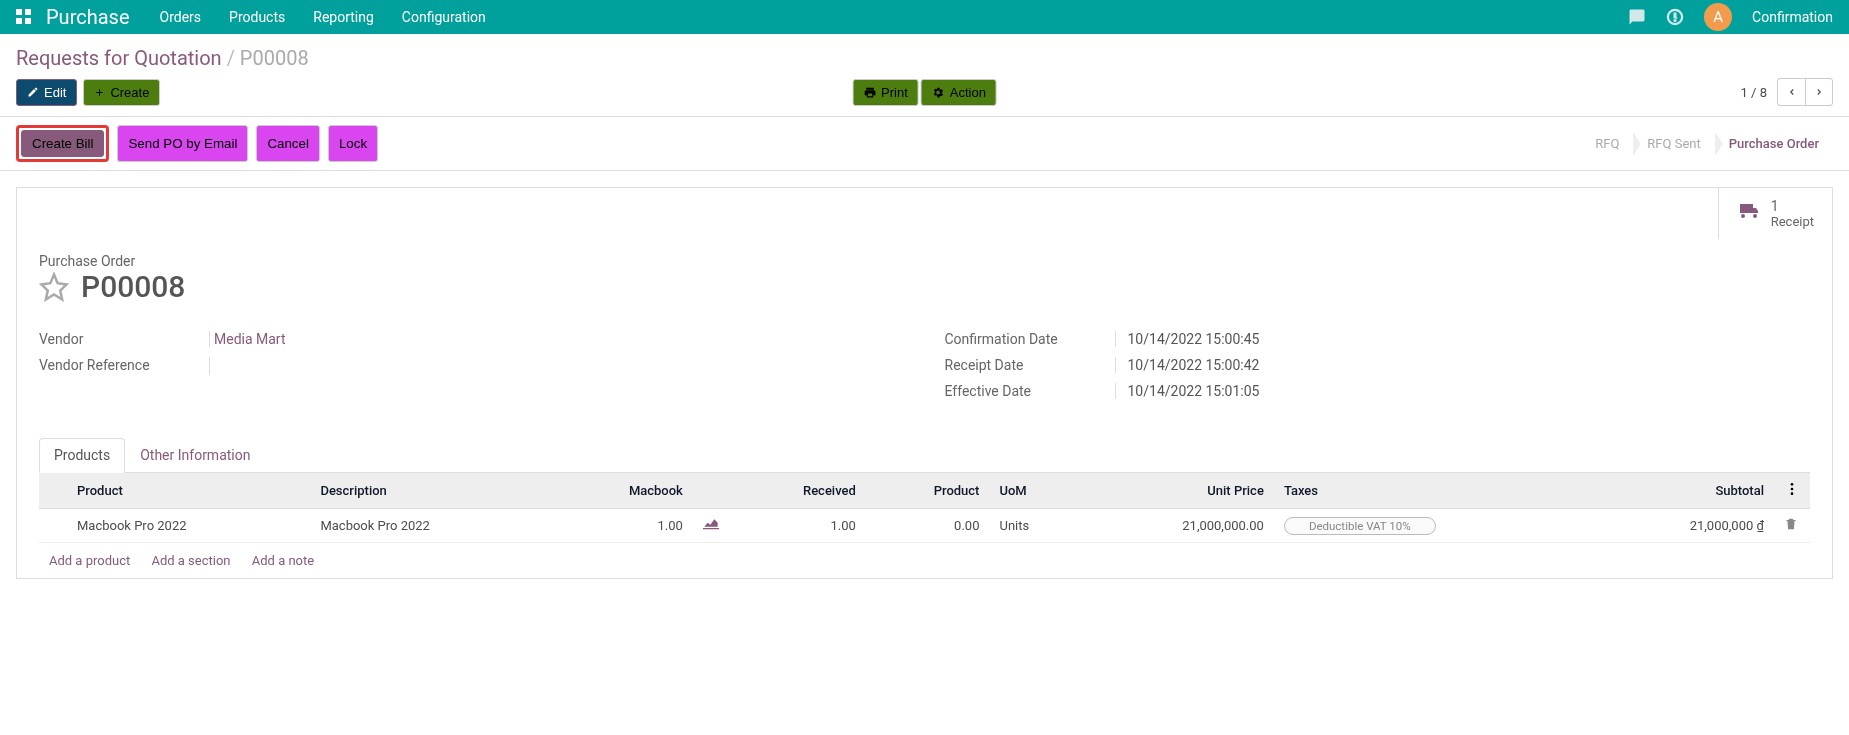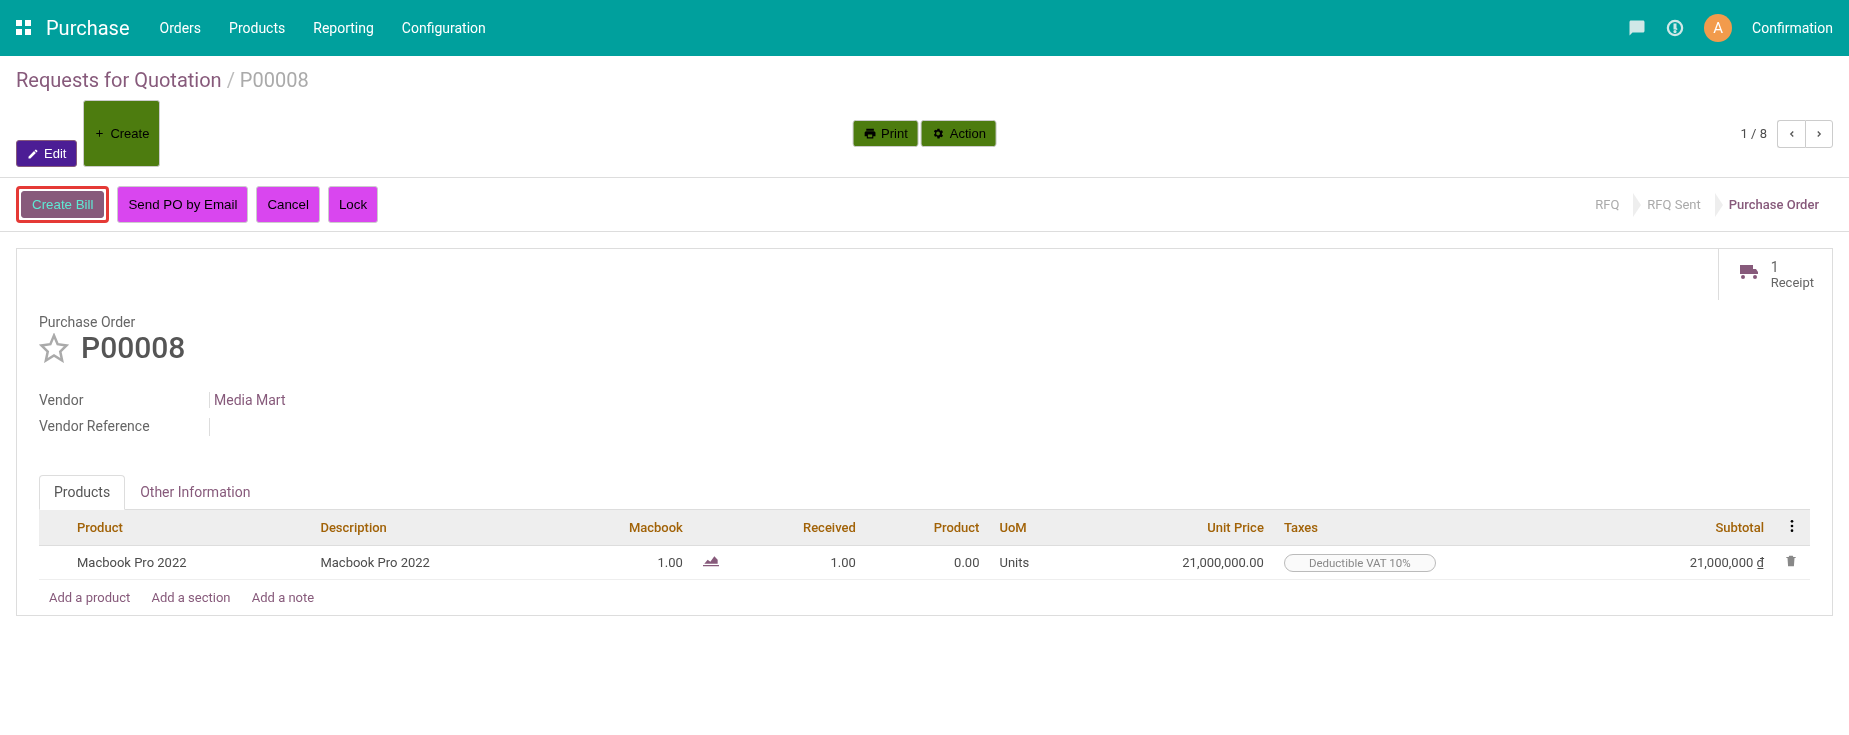--- a/index.html
+++ b/index.html
@@ -1,51 +1,51 @@
 <!DOCTYPE html>
 <html><head>
 <meta charset="utf-8">
 <style>
 * { box-sizing: border-box; margin: 0; padding: 0; }
 body { font-family: -apple-system, BlinkMacSystemFont, "Segoe UI", Roboto, sans-serif; font-size: 13px; color: #4c4c4c; background: #fff; }
 
 
-.topnav { background: #00a09d; color: #fff; height: 56px; display: flex; align-items: center; padding: 0 16px; }
+.topnav { background: #00a09d; color: #fff; height: 34px; display: flex; align-items: center; padding: 0 16px; }
 .apps-icon { display: grid; grid-template-columns: 1fr 1fr; gap: 2px; width: 16px; height: 16px; margin-right: 14px; }
 .apps-icon span { background: #fff; width: 6px; height: 6px; }
 .brand { font-size: 20px; font-weight: 400; margin-right: 30px; }
 .nav-item { margin-right: 28px; font-size: 14px; cursor: pointer; }
 .topnav-right { margin-left: auto; display: flex; align-items: center; gap: 20px; }
 .avatar { background: #f29b4c; color: #fff; width: 28px; height: 28px; border-radius: 50%; display: flex; align-items: center; justify-content: center; font-size: 15px; }
 .user-name { font-size: 14px; }
 .icon-svg { width: 18px; height: 18px; fill: #d0e8e7; }
 
 
 .breadcrumb { padding: 12px 16px 8px; font-size: 20px; }
 .breadcrumb .link { color: #875a7b; cursor: pointer; }
 .breadcrumb .sep { color: #bbb; }
 .breadcrumb .current { color: #aaa; }
 
 .toolbar { display: flex; align-items: center; padding: 0 16px 10px; }
 .btn { border: 1px solid #ccc; background: #4d7c0f; padding: 5px 10px; font-size: 13px; cursor: pointer; display: flex; align-items: center; gap: 5px; border-radius: 3px; }
-.btn-primary { background: #4c1d95; color: #fff; border-color: #875a7b; margin-top: 40px; }
+.btn-primary { background: #0c4a6e; color: #fff; border-color: #875a7b; }
 .btn-group { display: flex; gap: 6px; }
 .toolbar-center { margin-left: auto; margin-right: auto; display:flex; gap: 2px; position:absolute; left: 50%; transform: translateX(-50%);}
 .toolbar { position: relative; }
 .pager { margin-left: auto; display: flex; align-items: center; gap: 10px; }
 .pager-nav { display: flex; }
 .pager-btn { border:1px solid #ccc; background:#fff; width: 28px; height:28px; display:flex;align-items:center;justify-content:center; cursor:pointer;}
 .pager-btn:first-child { border-radius:3px 0 0 3px; border-right:none;}
 .pager-btn:last-child { border-radius:0 3px 3px 0; }
 
 
 .statusbar-row { border-top: 1px solid #ddd; border-bottom: 1px solid #ddd; background: #fff; padding: 8px 16px; display: flex; align-items: center; }
 .status-btns { display: flex; gap: 8px; }
 .status-btn { border: 1px solid #ccc; background: #d946ef; padding: 5px 10px; border-radius: 3px; cursor: pointer; }
-.status-btn.primary { background: #875a7b; color: #5eead4; border-color: #875a7b; }
+.status-btn.primary { background: #875a7b; color: #000000; border-color: #875a7b; }
 .highlight-box { border: 3px solid #e53935; border-radius: 4px; padding: 2px; display: inline-flex; }
 
 .arrows { margin-left: auto; display: flex; align-items: center; font-size: 13px; }
 .arrow { padding: 6px 14px; color: #aaa; position: relative; }
 .arrow.active { color: #875a7b; font-weight: 500; }
 .arrow::after { content:""; position:absolute; right:-8px; top:50%; transform:translateY(-50%); border-left:8px solid #eee; border-top:12px solid transparent; border-bottom:12px solid transparent;}
 .arrow:last-child::after{display:none;}
 
 
 .form-sheet { border: 1px solid #ddd; margin: 16px; background: #fff; }
@@ -71,21 +71,21 @@
 .col2 .field-row{ }
 .col2 .field-value{color:#555;}
 
 
 .tabs { border-bottom: 1px solid #ddd; margin: 20px 22px 0; display:flex; }
 .tab { padding: 8px 14px; border:1px solid transparent; cursor:pointer; color:#875a7b; font-size:14px;}
 .tab.active { border:1px solid #ddd; border-bottom-color:#fff; border-radius:4px 4px 0 0; color:#555; background:#fff; margin-bottom:-1px;}
 
 
 .lines-table { width: calc(100% - 44px); margin: 0 22px; border-collapse: collapse; }
-.lines-table th { background:#eee; text-align:left; padding: 8px 10px; font-weight:500; font-size:13px; border-bottom:1px solid #ddd; color:#a16207;}
+.lines-table th { background:#eee; text-align:left; padding: 8px 10px; font-weight:500; font-size:13px; border-bottom:1px solid #ddd; color:#0f172a;}
 .lines-table th.r, .lines-table td.r { text-align:right;}
 .lines-table td { padding: 8px 10px; font-size:13px; border-bottom:1px solid #eee; }
 .tax-pill { border:1px solid #bbb; border-radius: 11px; padding: 1px 24px; font-size: 11.5px; color:#888; background:#fafafa;}
 .kebab { width:16px;height:16px; }
 .graph-icon { width:16px;height:12px; fill:#875a7b;}
 .trash-icon{width:14px;height:14px;fill:#888;cursor:pointer;}
 
 .add-links { padding: 10px 32px; font-size:13px;}
 .add-links a { color:#875a7b; margin-right: 18px; cursor:pointer;}
 </style>
@@ -211,20 +211,34 @@
 
   <div class="fields-grid">
     <div class="col">
       <div class="field-row">
         <div class="field-label">Vendor</div>
         <div class="field-value vendor-link" style="border-left:1px solid #ddd; padding-left:4px;">Media Mart</div>
       </div>
       <div class="field-row">
         <div class="field-label">Vendor Reference</div>
         <div class="field-value" style="border-left:1px solid #ddd; padding-left:12px; min-height:18px;"></div>
+      </div>
+    </div>
+    <div class="col col2">
+      <div class="field-row">
+        <div class="field-label">Confirmation Date</div>
+        <div class="field-value" style="border-left:1px solid #ddd; padding-left:12px;">10/14/2022 15:00:45</div>
+      </div>
+      <div class="field-row">
+        <div class="field-label">Receipt Date</div>
+        <div class="field-value" style="border-left:1px solid #ddd; padding-left:12px;">10/14/2022 15:00:42</div>
+      </div>
+      <div class="field-row">
+        <div class="field-label">Effective Date</div>
+        <div class="field-value" style="border-left:1px solid #ddd; padding-left:12px;">10/14/2022 15:01:05</div>
       </div>
     </div>
   </div>
 
   <div class="tabs">
     <div class="tab active">Products</div>
     <div class="tab">Other Information</div>
   </div>
 
   <table class="lines-table">

